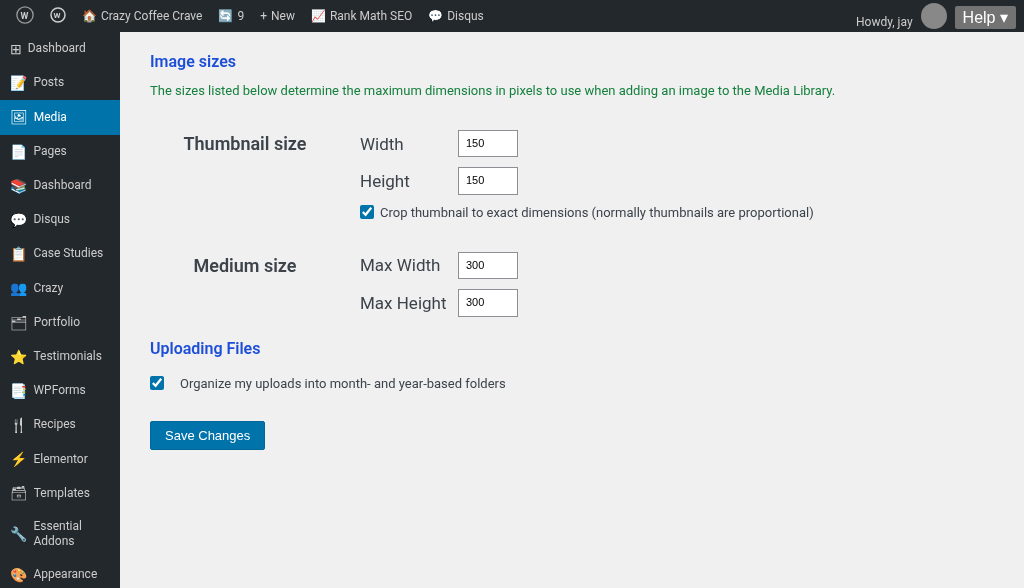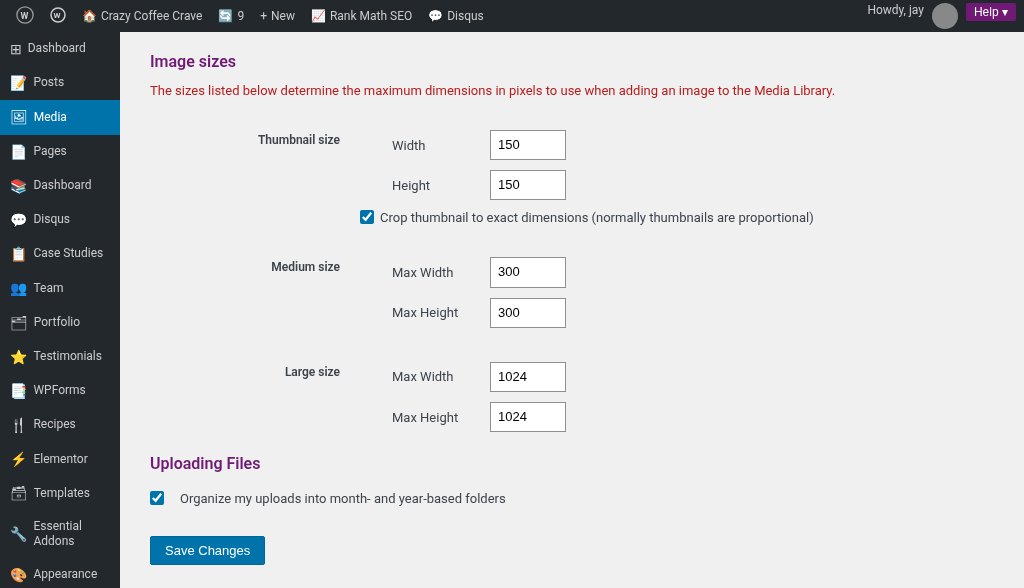--- a/index.html
+++ b/index.html
@@ -29,36 +29,36 @@
       gap: 4px;
       padding: 0 8px;
       height: 32px;
       color: #ccc;
       font-size: 12px;
       cursor: pointer;
     }
     .adminbar-item .icon { font-size: 14px; }
     .adminbar-right {
       display: flex;
-      align-items: flex-start;
+      align-items: flex-end;
       gap: 8px;
     }
     .adminbar-howdy { color: #ccc; font-size: 12px; }
     .adminbar-avatar {
       width: 26px; height: 26px;
       background: #888;
       border-radius: 50%;
       display: inline-block;
     }
     .help-btn {
-      background: #701a75;
+      background: #737373;
       color: #fff;
       border: none;
       padding: 2px 8px;
-      font-size: 12px;
+      font-size: 16px;
       cursor: pointer;
       border-radius: 2px;
       display: flex;
       align-items: center;
       gap: 3px;
     }
 
     
     #layout {
       display: flex;
@@ -101,27 +101,27 @@
     .page-title {
       font-size: 23px;
       font-weight: 400;
       color: #1d2327;
       margin-bottom: 20px;
     }
 
     .section-title {
       font-size: 16px;
       font-weight: 600;
-      color: #701a75;
+      color: #1d4ed8;
       margin-bottom: 8px;
       padding-bottom: 4px;
     }
 
     .section-desc {
-      color: #b91c1c;
+      color: #15803d;
       font-size: 13px;
       margin-bottom: 20px;
     }
     .checkbox-row {
       display: flex;
       align-items: flex-start;
       gap: 6px;
       margin-top: 4px;
       margin-bottom: 8px;
     }
@@ -143,46 +143,46 @@
       margin-top: 10px;
     }
 
     
     .form-table {
       border-collapse: collapse;
       margin-top: 0;
     }
     .form-table tr th {
       font-weight: 600;
-      font-size: 12px;
-      text-align: right;
+      font-size: 18px;
+      text-align: center;
       padding: 15px 10px 15px 0;
       vertical-align: top;
       width: 200px;
     }
     .form-table tr td {
       padding: 12px 10px;
       vertical-align: middle;
     }
     .form-table input[type="number"] {
-      width: 76px;
+      width: 60px;
       padding: 5px 7px;
       border: 1px solid #8c8f94;
-      font-size: 13px;
+      font-size: 11px;
       border-radius: 0;
       line-height: 1.4;
       background: #fff;
     }
     .fieldset-row {
       margin-bottom: 10px;
       display: flex;
       align-items: center;
       gap: 8px;
     }
-    .fieldset-row span { font-size: 13px; min-width: 90px; display: inline-block; margin-left: 32px; }
+    .fieldset-row span { font-size: 17px; min-width: 90px; display: inline-block; }
   </style>
 </head>
 <body>
 
 <div id="wpadminbar">
   <div class="adminbar-items">
     <div class="adminbar-item">
       <span class="icon">
         <svg width="18" height="18" viewBox="0 0 20 20" fill="none" xmlns="http://www.w3.org/2000/svg">
           <circle cx="10" cy="10" r="9" stroke="#999" stroke-width="1.5"></circle>
@@ -252,21 +252,21 @@
     <div class="sidebar-item">
       <span class="sicon">💬</span>
       <span>Disqus</span>
     </div>
     <div class="sidebar-item">
       <span class="sicon">📋</span>
       <span>Case Studies</span>
     </div>
     <div class="sidebar-item">
       <span class="sicon">👥</span>
-      <span>Team</span>
+      <span>Crazy</span>
     </div>
     <div class="sidebar-item">
       <span class="sicon">🗂</span>
       <span>Portfolio</span>
     </div>
     <div class="sidebar-item">
       <span class="sicon">⭐</span>
       <span>Testimonials</span>
     </div>
     <div class="sidebar-item">
@@ -330,33 +330,20 @@
             <span>Max Width</span>
             <input type="number" value="300" style="">
           </div>
           <div class="fieldset-row">
             <span>Max Height</span>
             <input type="number" value="300" style="">
           </div>
         </td>
       </tr>
 
-      <tr>
-        <th>Large size</th>
-        <td>
-          <div class="fieldset-row">
-            <span>Max Width</span>
-            <input type="number" value="1024" style="">
-          </div>
-          <div class="fieldset-row">
-            <span>Max Height</span>
-            <input type="number" value="1024" style="">
-          </div>
-        </td>
-      </tr>
     </tbody>
       </table>
 
     
     <h2 class="section-title">Uploading Files</h2>
 
     <div class="checkbox-row" style="margin: 14px 0 20px 0; gap: 16px;">
       <input type="checkbox" id="organize-uploads" checked="" style="">
       <label for="organize-uploads">Organize my uploads into month- and year-based folders</label>
     </div>

